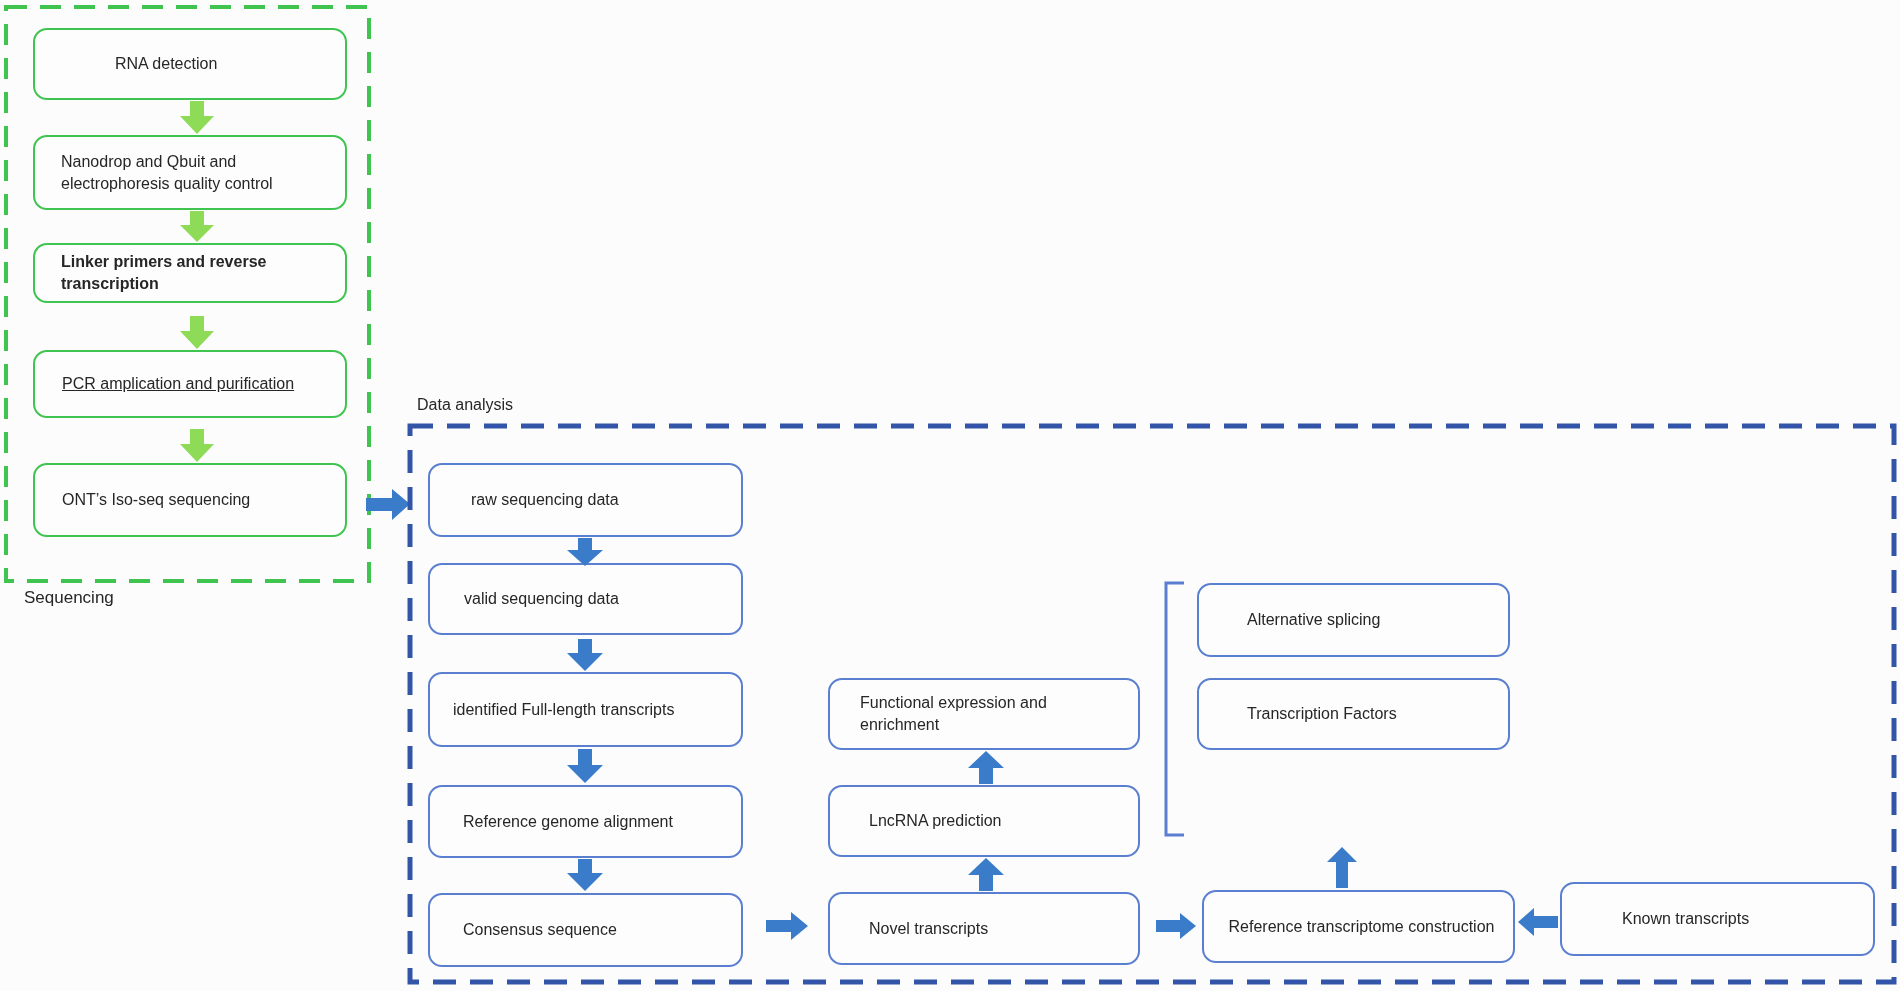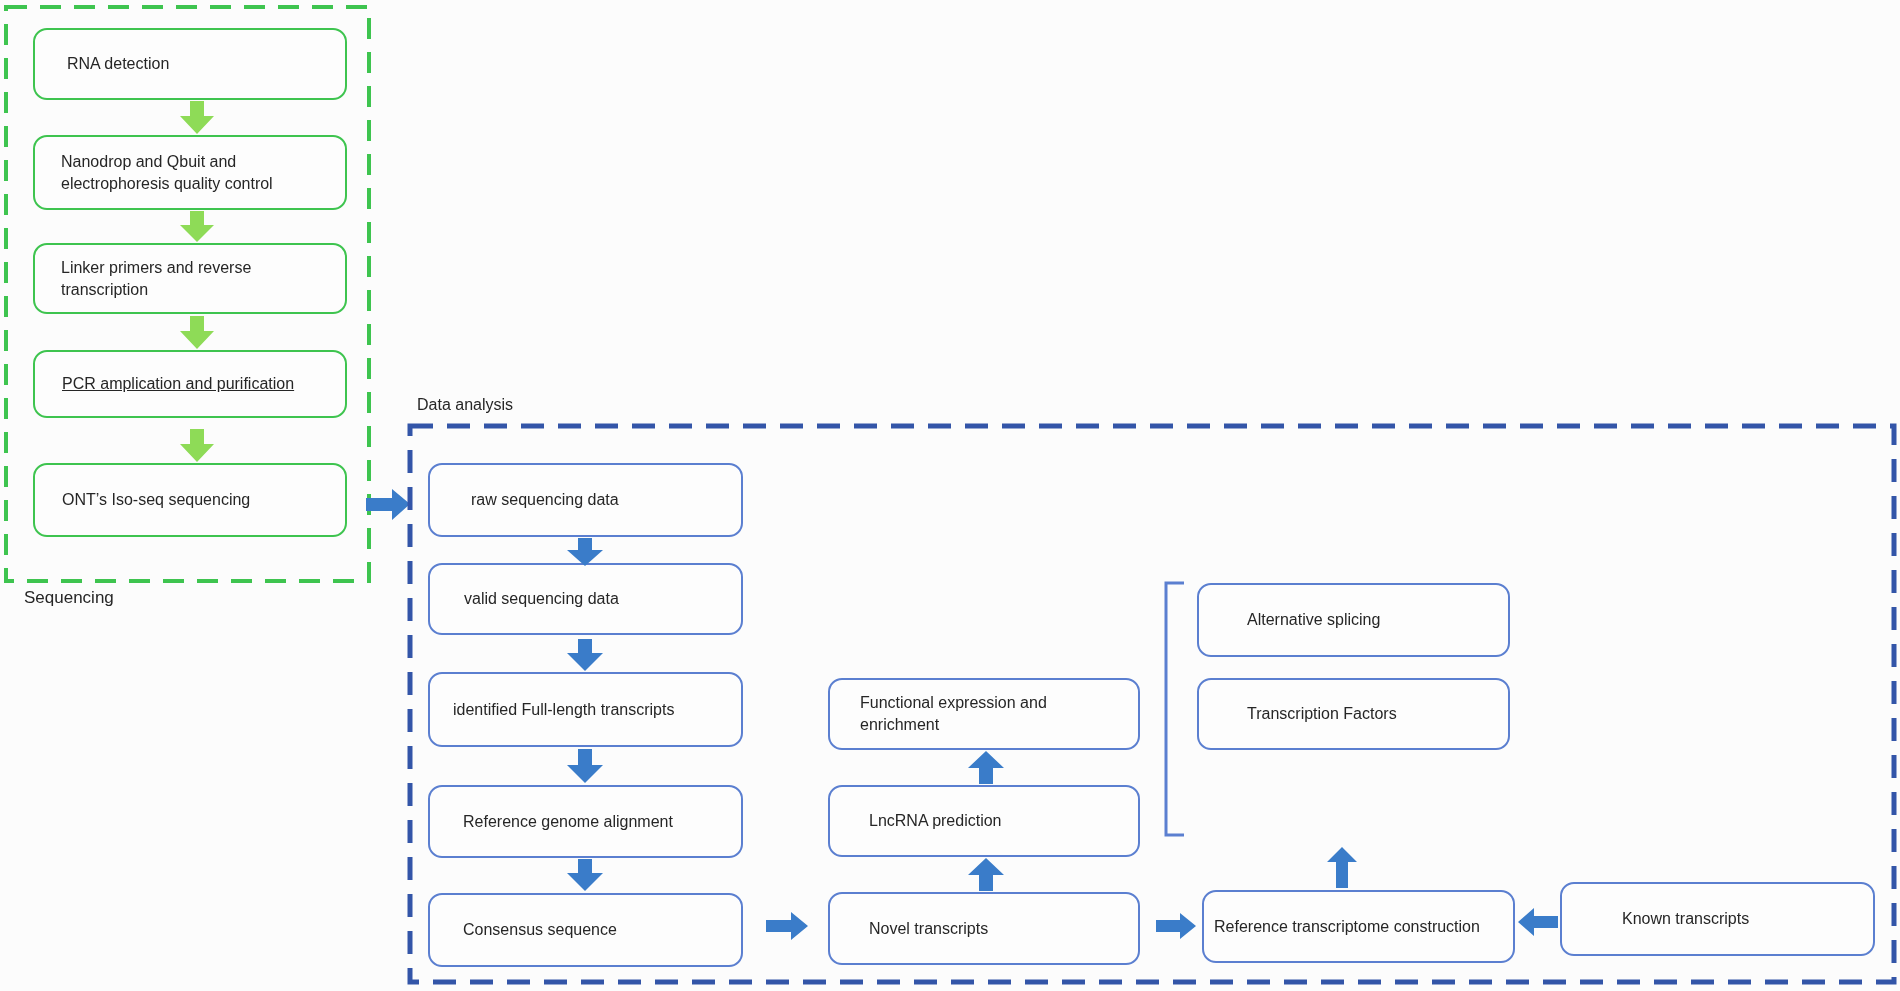--- a/index.html
+++ b/index.html
@@ -50,27 +50,27 @@
 </head>
 <body>
 
 <div id="canvas">
 
   <svg class="abs" style="left:3px;top:4px;" width="369" height="580">
     <rect x="3" y="3" width="363" height="574" fill="none" stroke="var(--green-border)" stroke-width="4" stroke-dasharray="21 13"></rect>
   </svg>
   <div class="grouplabel" style="left:24px;top:588px;">Sequencing</div>
 
-  <div class="box green" style="left:33px;top:28px;width:314px;height:72px;padding-left:32px;">
+  <div class="box green" style="left:33px;top:28px;width:314px;height:72px;padding-left:80px;">
     <span>RNA detection</span>
   </div>
   <div class="box green" style="left:33px;top:135px;width:314px;height:75px;padding-left:26px;">
     <span>Nanodrop and Qbuit and electrophoresis quality control</span>
   </div>
-  <div class="box green" style="left:33px;top:243px;width:314px;height:71px;padding-left:26px;">
+  <div class="box green" style="left:33px;top:243px;width:314px;height:60px;padding-left:26px;font-weight:bold;">
     <span>Linker primers and reverse transcription</span>
   </div>
   <div class="box green" style="left:33px;top:350px;width:314px;height:68px;padding-left:27px;text-decoration:underline;">
     <span>PCR amplication and purification</span>
   </div>
   <div class="box green" style="left:33px;top:463px;width:314px;height:74px;padding-left:27px;">
     <span>ONT’s Iso-seq sequencing</span>
   </div>
 
   <svg class="abs" style="left:180px;top:101px;" width="34" height="33">
@@ -149,21 +149,21 @@
     <path d="M24,2 H6 V254 H24" fill="none" stroke="var(--blue-box-border)" stroke-width="3"></path>
   </svg>
 
   <div class="box" style="left:1197px;top:583px;width:313px;height:74px;padding-left:48px;">
     <span>Alternative splicing</span>
   </div>
   <div class="box" style="left:1197px;top:678px;width:313px;height:72px;padding-left:48px;">
     <span>Transcription Factors</span>
   </div>
 
-  <div class="box" style="left:1202px;top:890px;width:313px;height:73px;padding-left:10px;padding-right:4px;">
+  <div class="box" style="left:1202px;top:890px;width:313px;height:73px;padding-left:10px;padding-right:4px;justify-content:center;">
     <span>Reference transcriptome construction</span>
   </div>
 
   <svg class="abs" style="left:1327px;top:847px;" width="30" height="41">
       <polygon points="9,41 9,15 0,15 15,0 30,15 21,15 21,41" fill="var(--blue-arrow)"></polygon>
     </svg>
 
   <svg class="abs" style="left:1156px;top:913px;" width="40" height="26">
       <polygon points="0,7 24,7 24,0 40,13 24,26 24,19 0,19" fill="var(--blue-arrow)"></polygon>
     </svg>

